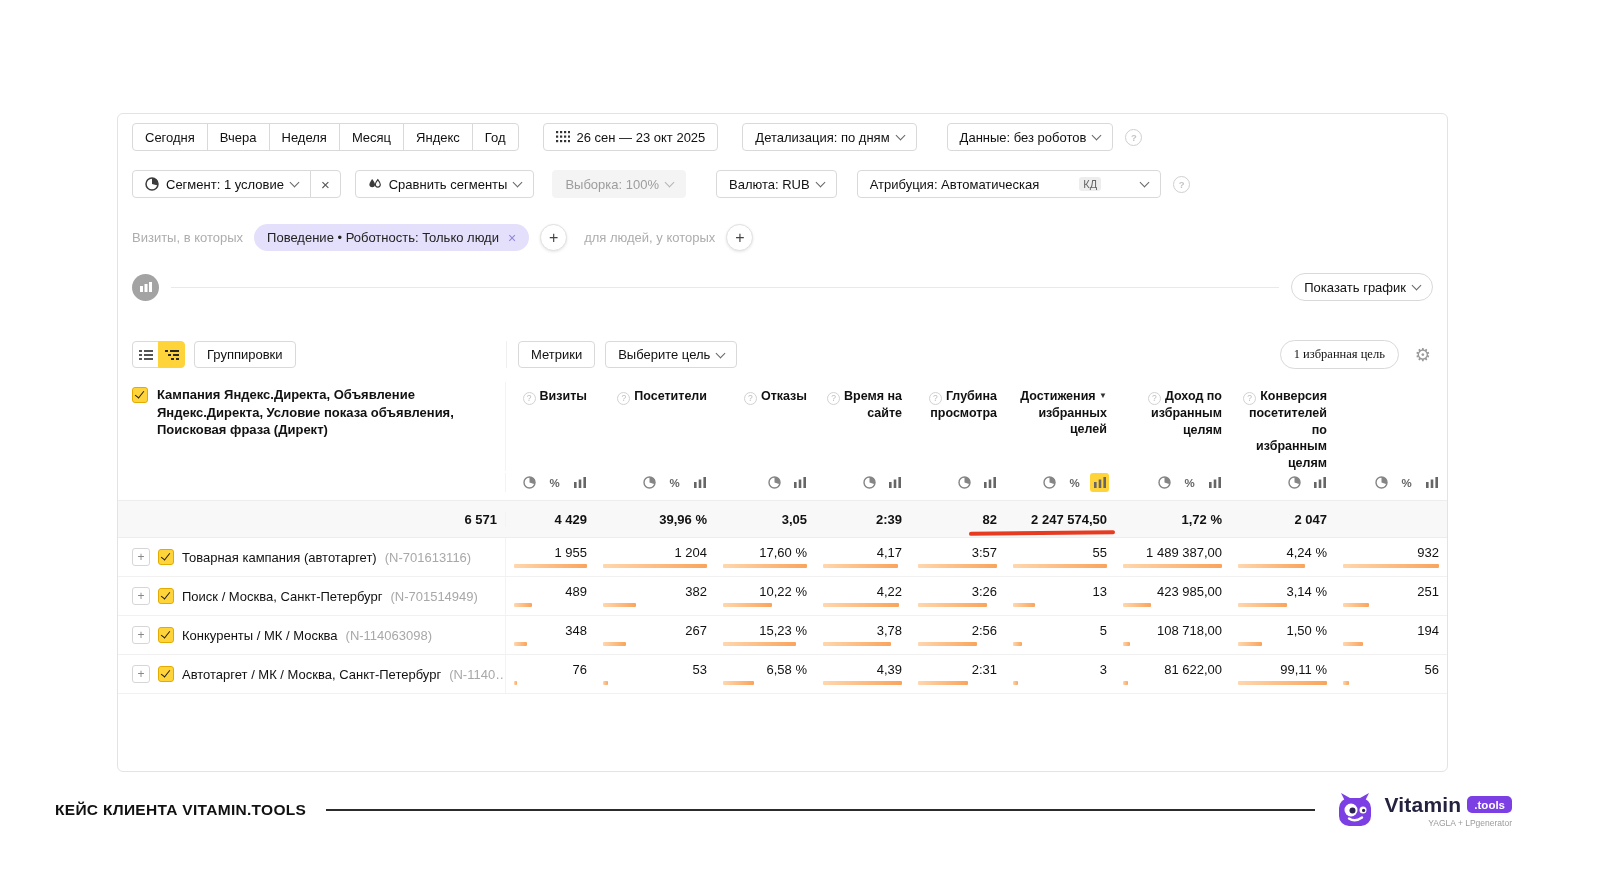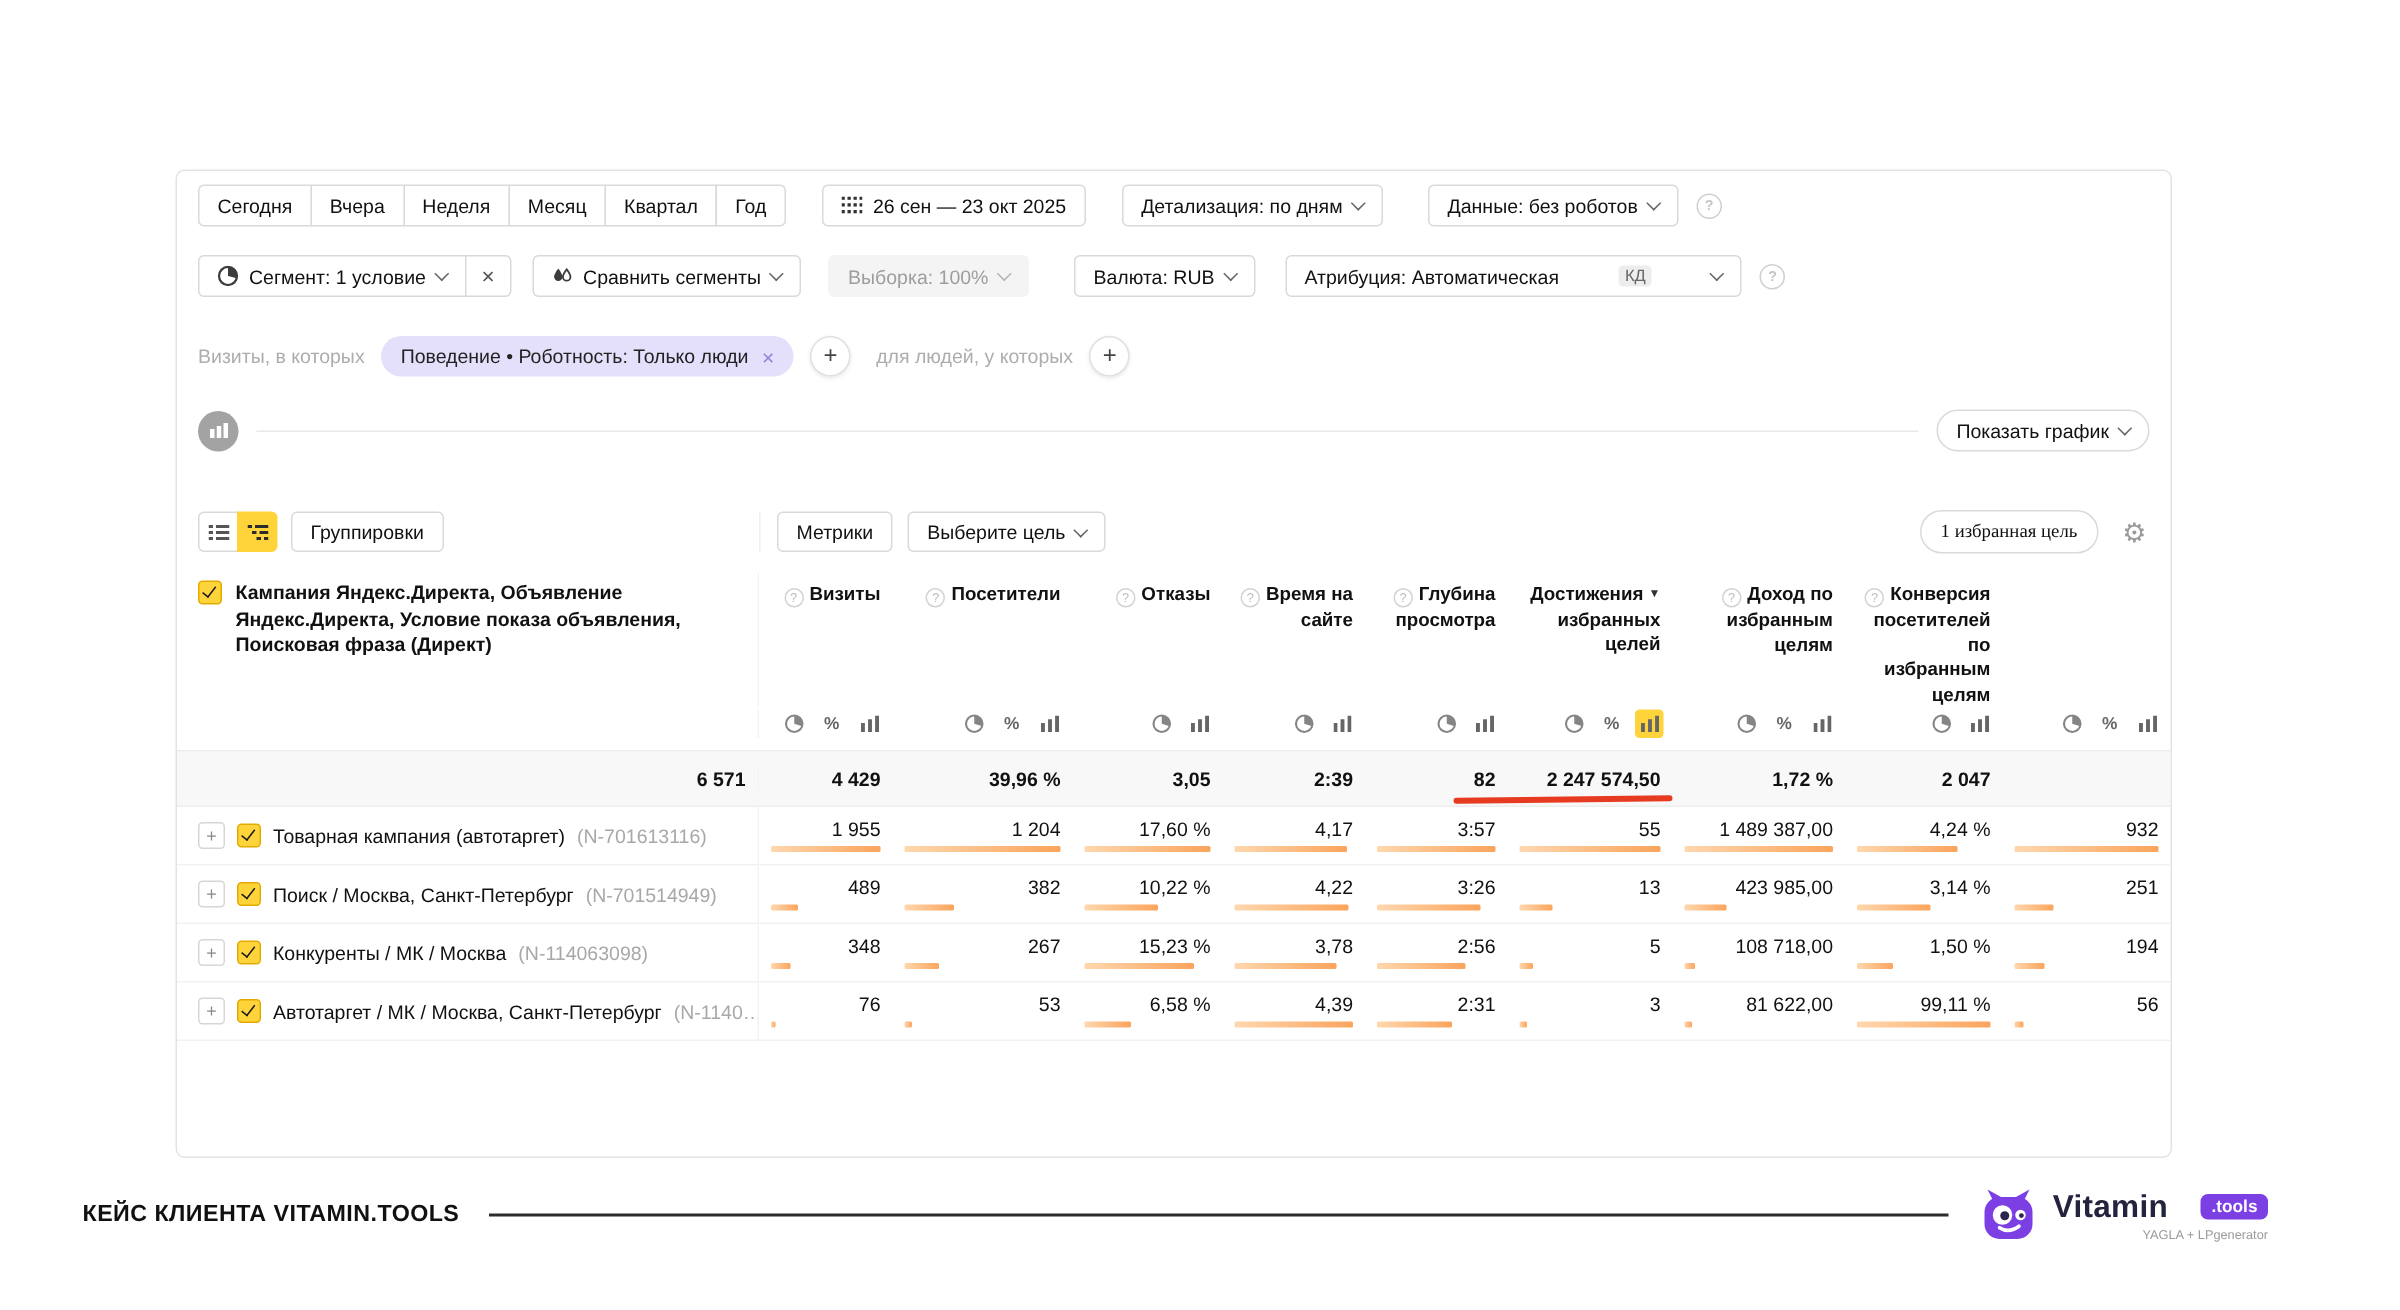--- a/index.html
+++ b/index.html
@@ -101,39 +101,39 @@
   .vbar{height:4px;background:linear-gradient(90deg,#ffd7ae,#faa45c);border-radius:1px;
         margin-top:4px;min-width:3px;}
 
   
   .footer{position:absolute;left:55px;right:88px;top:786px;height:48px;display:flex;
           align-items:center;gap:20px;}
   .case{font-size:15.5px;font-weight:bold;letter-spacing:.3px;white-space:nowrap;color:#111;}
   .fline{flex:1;height:2px;background:#2c2c2c;}
   .brand{display:flex;align-items:center;gap:9px;}
   .brandcol{display:flex;flex-direction:column;align-items:flex-end;}
-  .brandrow{display:flex;align-items:center;gap:22px;}
+  .brandrow{display:flex;align-items:center;gap:6px;}
   .bname{font-size:21px;font-weight:800;color:#23233f;letter-spacing:.2px;}
   .bbadge{background:#7b3fe4;color:#fff;font-size:11.5px;font-weight:bold;padding:2.5px 7px;
           border-radius:5px;}
   .bsub{font-size:8.5px;color:#9a9a9a;margin-top:1px;}
 </style>
 </head>
 <body>
 
 <div class="canvas">
   <div class="card">
 
     <div class="row r1">
       <div class="seg">
         <button class="btn">Сегодня</button>
         <button class="btn">Вчера</button>
         <button class="btn">Неделя</button>
         <button class="btn">Месяц</button>
-        <button class="btn">Квартал</button>
+        <button class="btn">Яндекс</button>
         <button class="btn">Год</button>
       </div>
       <button class="btn">
         <span style="display:inline-flex;">
           <svg width="14" height="12" viewBox="0 0 14 12">
               <g fill="#333">
             <rect x="0" y="0" width="2.2" height="2.2"></rect>
                 <rect x="4" y="0" width="2.2" height="2.2"></rect>
                 <rect x="8" y="0" width="2.2" height="2.2"></rect>
                 <rect x="12" y="0" width="2" height="2.2"></rect>

